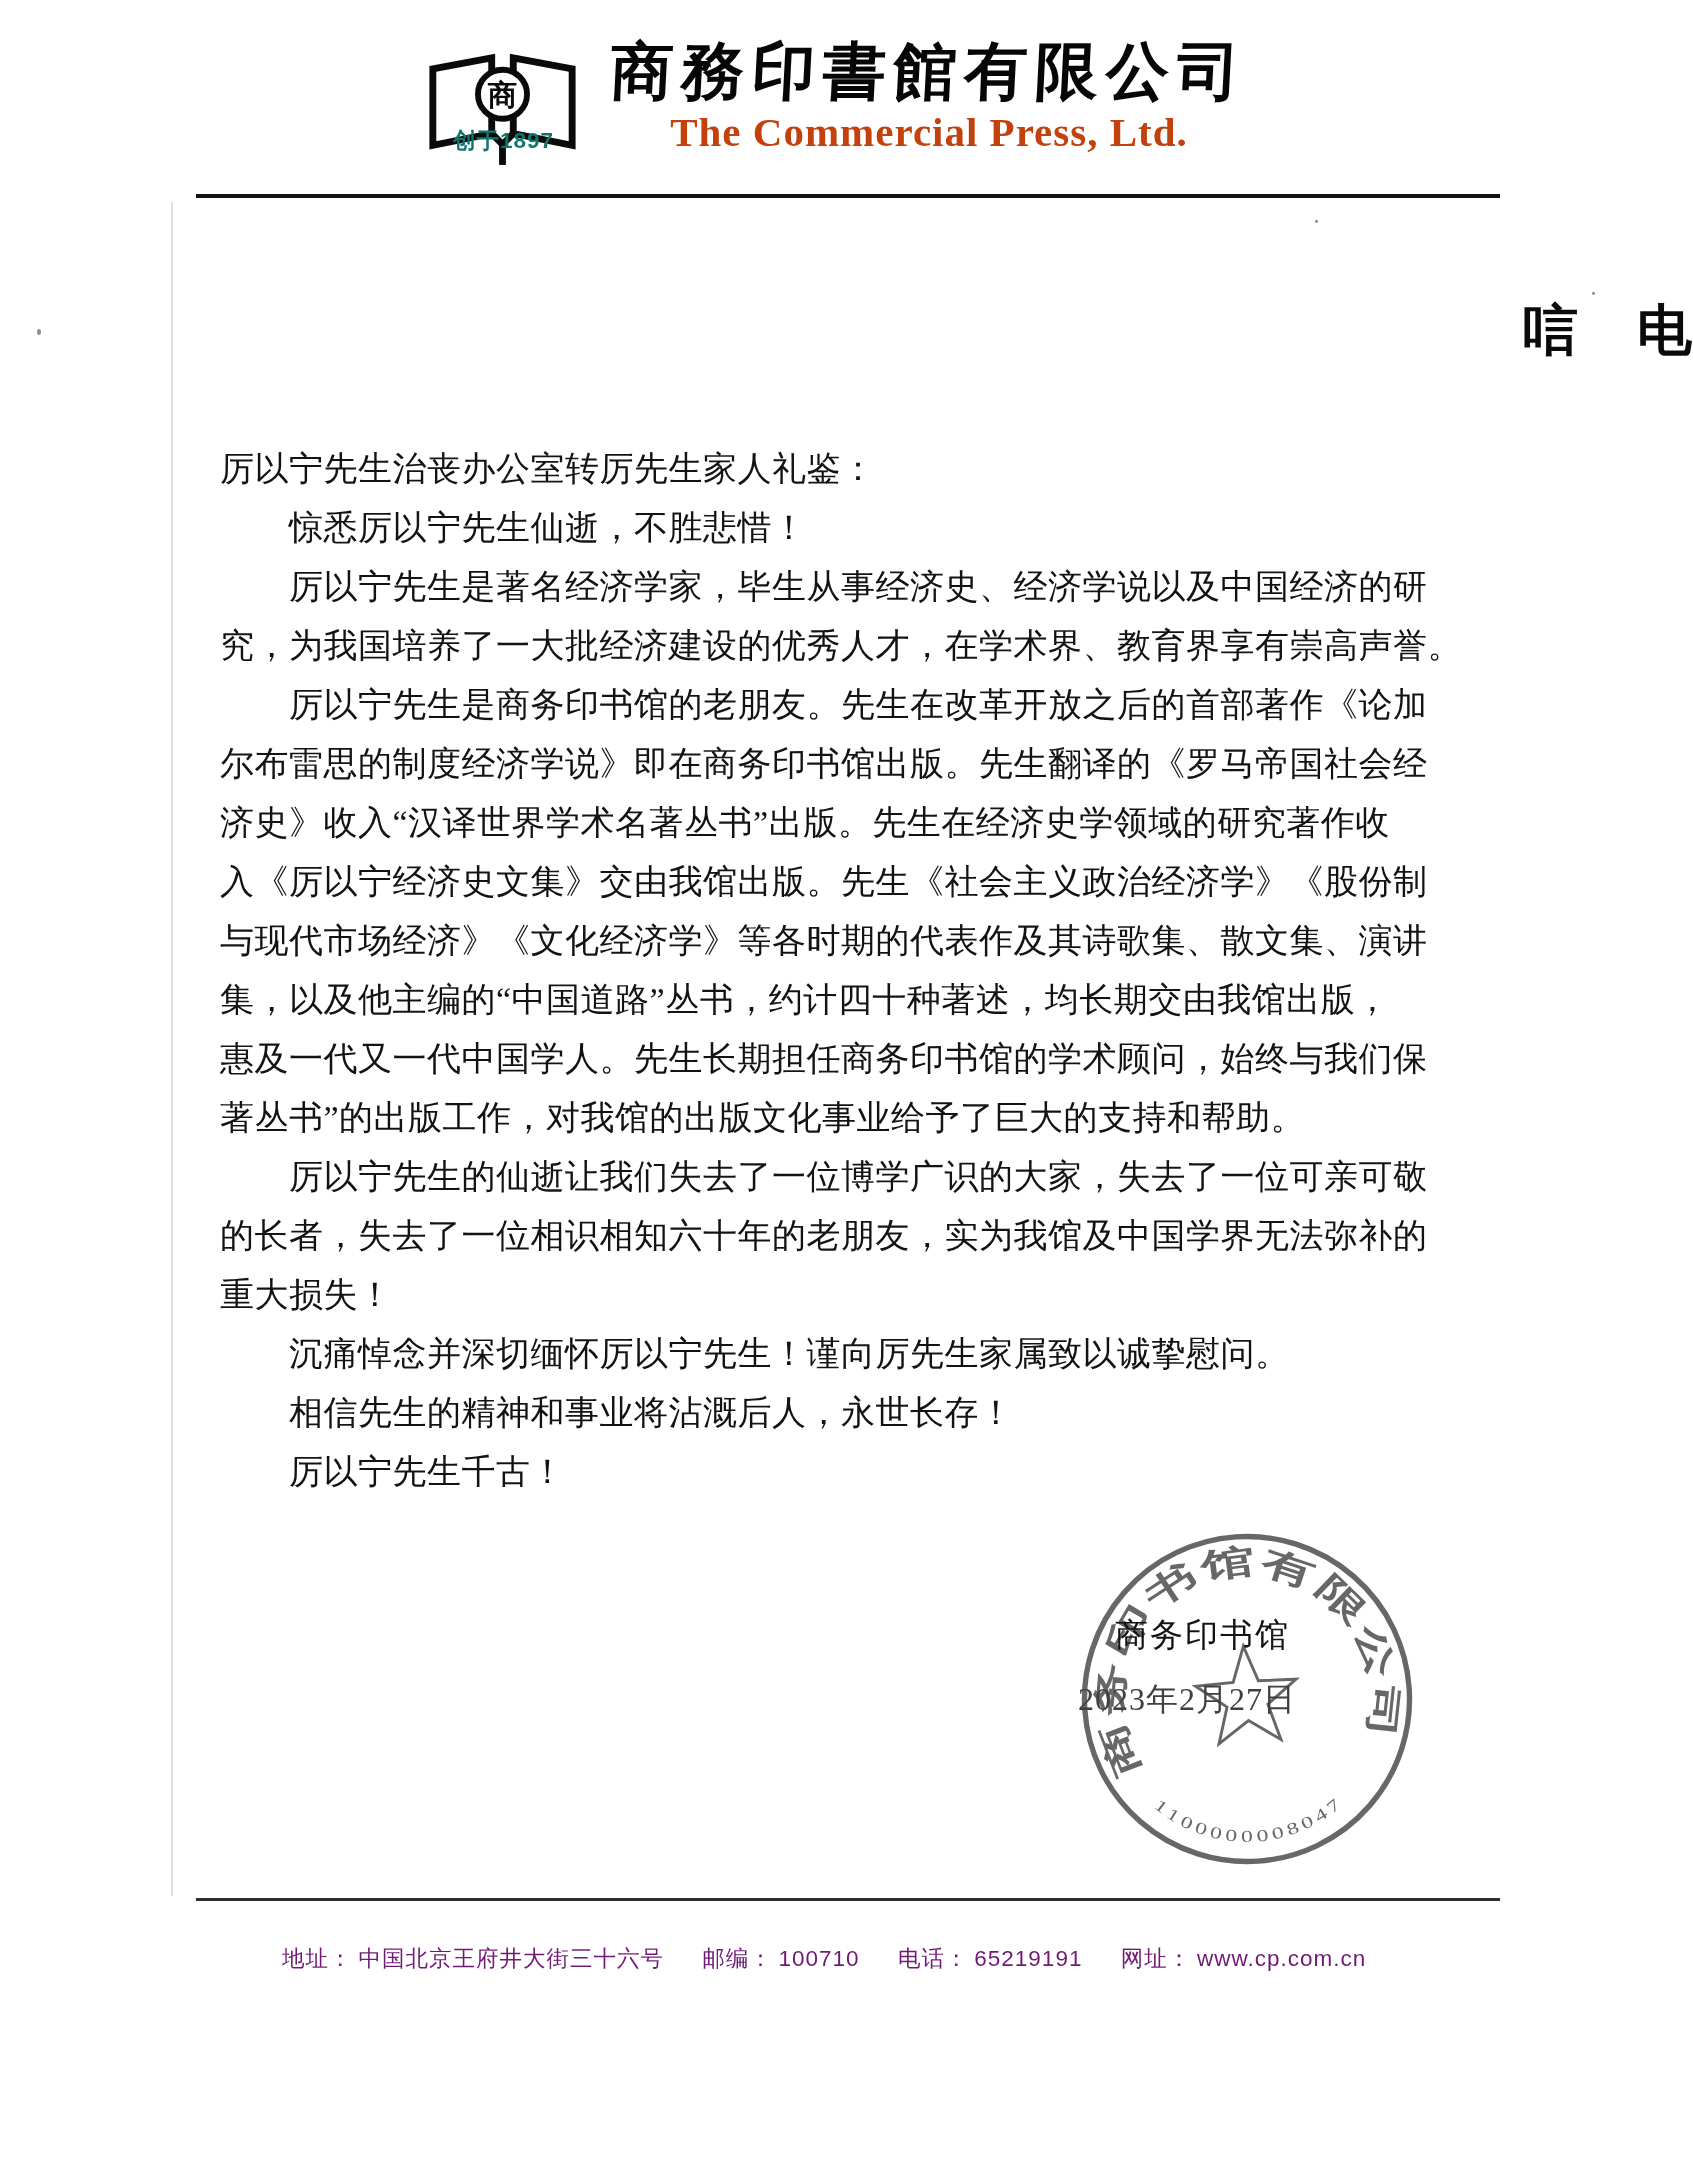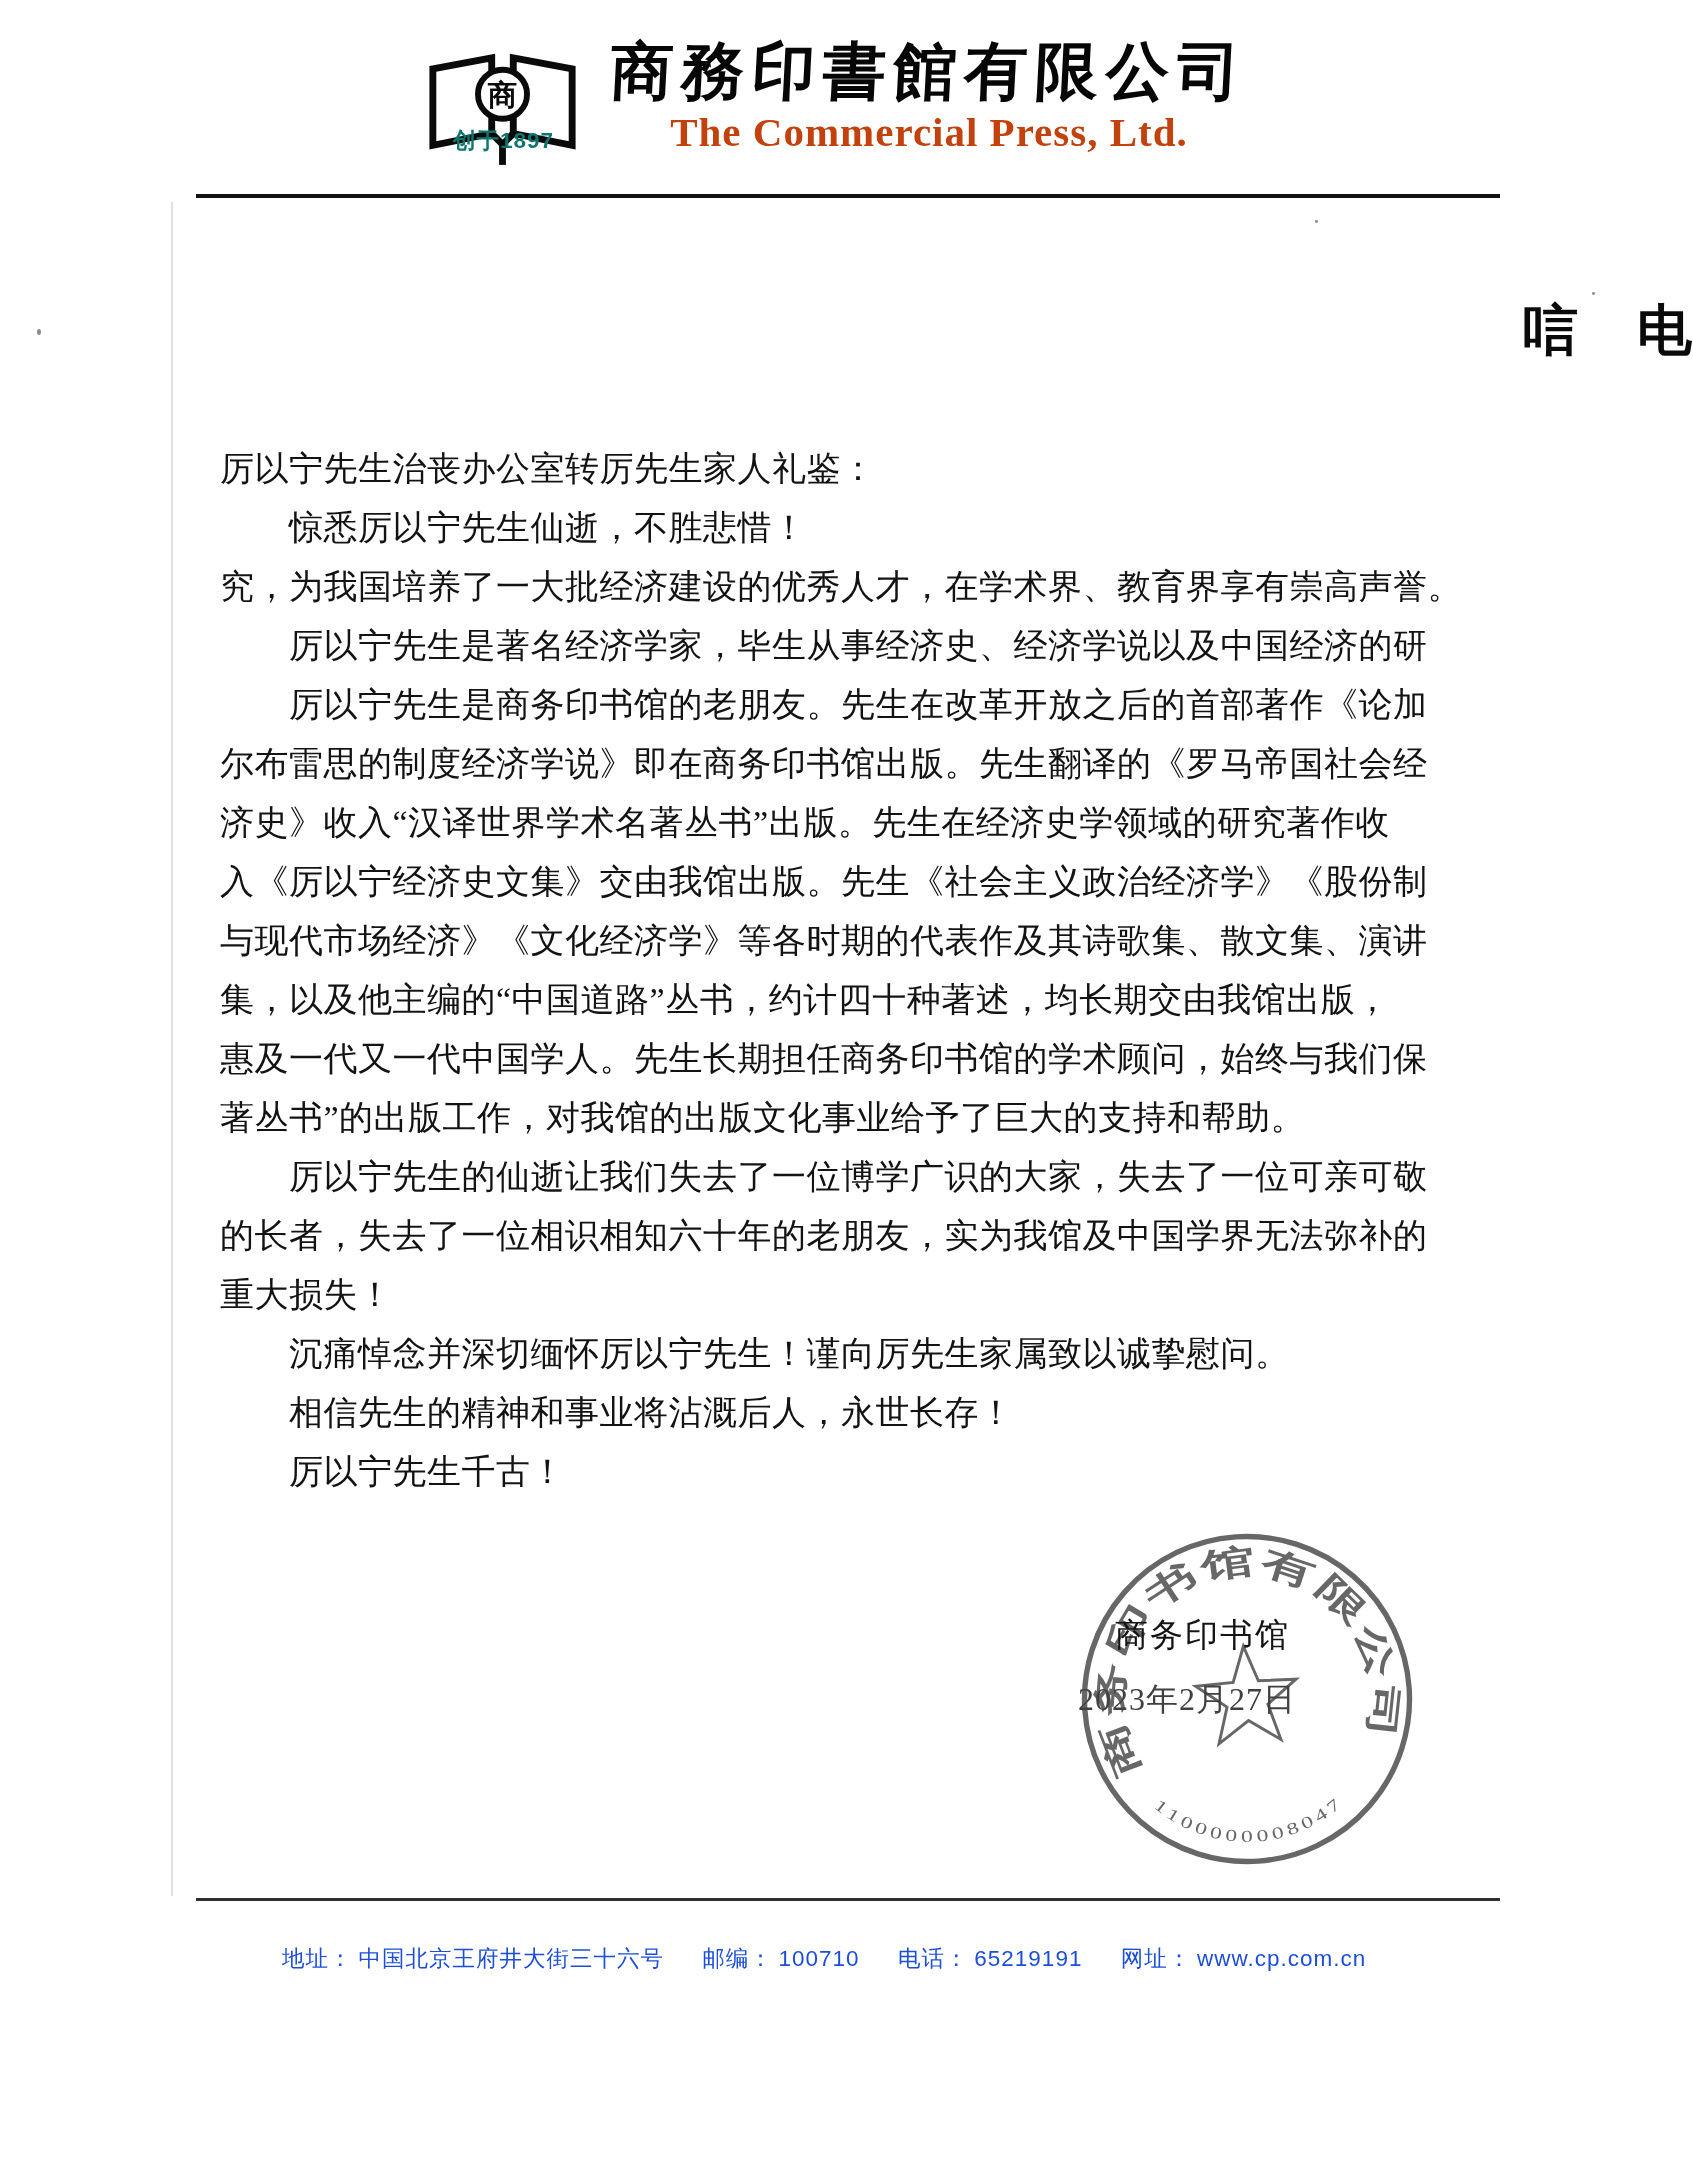--- a/index.html
+++ b/index.html
@@ -52,21 +52,21 @@
   .bline{white-space:nowrap;height:59px;}
   .bline.indent{padding-left:69px;}
   
   .sig-name{position:absolute;left:1115px;top:1613px;font-size:33px;letter-spacing:2px;color:#141414;z-index:3;}
   .sig-date{position:absolute;left:1078px;top:1678px;font-size:32px;letter-spacing:1px;color:#404040;z-index:3;text-align:center;}
   .stamp{position:absolute;left:1061px;top:1513px;z-index:2;opacity:.78;transform:rotate(-4deg);}
   
   .footer-text{
     position:absolute;left:282px;top:1943px;width:1215px;
     font-family:"Liberation Sans","DejaVu Sans",sans-serif;
-    font-size:22.5px;color:#1d4ed8;letter-spacing:1px;white-space:nowrap;
+    font-size:22.5px;color:#701a75;letter-spacing:1px;white-space:nowrap;
   }
   .fgroup{margin-right:31px;}
   .fgroup .flabel{margin-right:5.9px;}
 </style>
 </head>
 <body>
 
 <div class="page">
 
   <svg class="logo-svg" width="155" height="120" viewBox="0 0 158 122">
@@ -88,22 +88,22 @@
   <div class="scan-edge"></div>
   <div class="speck a"></div>
   <div class="speck b"></div>
   <div class="speck c"></div>
 
   <h1 class="title">唁　电</h1>
 
   <main class="body-lines" id="body-lines">
       <div class="bline">厉以宁先生治丧办公室转厉先生家人礼鉴：</div>
       <div class="bline indent">惊悉厉以宁先生仙逝，不胜悲惜！</div>
+      <div class="bline indent">厉以宁先生是著名经济学家，毕生从事经济史、经济学说以及中国经济的研</div>
       <div class="bline">究，为我国培养了一大批经济建设的优秀人才，在学术界、教育界享有崇高声誉。</div>
-      <div class="bline indent">厉以宁先生是著名经济学家，毕生从事经济史、经济学说以及中国经济的研</div>
       <div class="bline indent">厉以宁先生是商务印书馆的老朋友。先生在改革开放之后的首部著作《论加</div>
       <div class="bline">尔布雷思的制度经济学说》即在商务印书馆出版。先生翻译的《罗马帝国社会经</div>
       <div class="bline">济史》收入“汉译世界学术名著丛书”出版。先生在经济史学领域的研究著作收</div>
       <div class="bline">入《厉以宁经济史文集》交由我馆出版。先生《社会主义政治经济学》《股份制</div>
       <div class="bline">与现代市场经济》《文化经济学》等各时期的代表作及其诗歌集、散文集、演讲</div>
       <div class="bline">集，以及他主编的“中国道路”丛书，约计四十种著述，均长期交由我馆出版，</div>
       <div class="bline">惠及一代又一代中国学人。先生长期担任商务印书馆的学术顾问，始终与我们保</div>
       <div class="bline">著丛书”的出版工作，对我馆的出版文化事业给予了巨大的支持和帮助。</div>
       <div class="bline indent">厉以宁先生的仙逝让我们失去了一位博学广识的大家，失去了一位可亲可敬</div>
       <div class="bline">的长者，失去了一位相识相知六十年的老朋友，实为我馆及中国学界无法弥补的</div>

